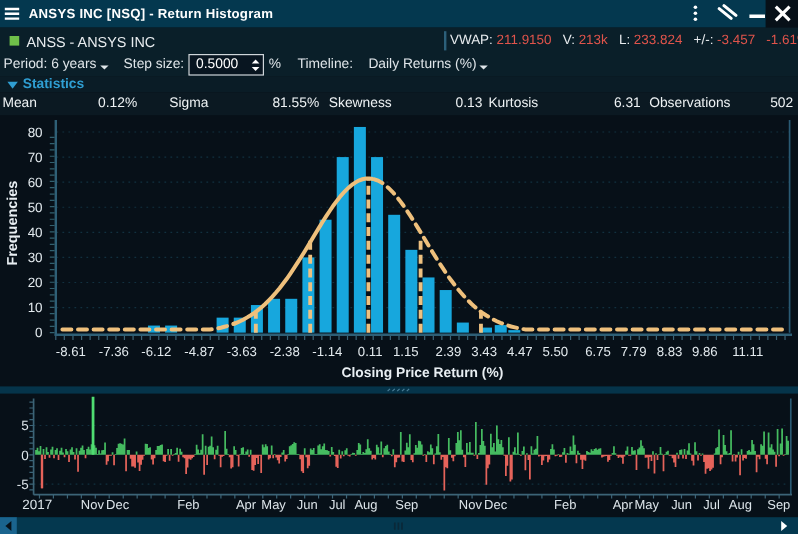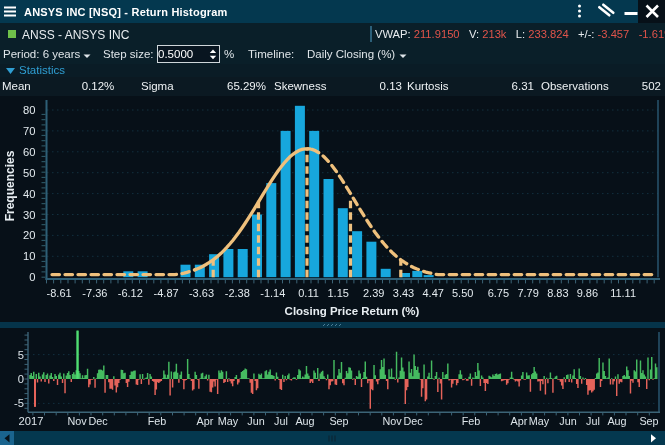--- a/index.html
+++ b/index.html
@@ -28,46 +28,46 @@
   <div class="abs" style="left:375px;top:5px;font-size:11.2px;color:#e8ecef;white-space:nowrap">VWAP: <span style="color:#e0544b">211.9150</span>&nbsp;&nbsp; V: <span style="color:#e0544b">213k</span>&nbsp;&nbsp; L: <span style="color:#e0544b">233.824</span>&nbsp;&nbsp; +/-: <span style="color:#e0544b">-3.457&nbsp;&nbsp; -1.61%</span></div>
 </div>
 
 <div class="abs" style="left:0;top:45px;width:665px;height:19px;background:#0a1f29">
   <div class="abs" style="left:3px;top:3px;font-size:11.5px;color:#dfe5e9">Period: 6 years</div>
   <svg class="abs" style="left:83px;top:9px" width="8" height="5">
       <path d="M0.5 0.5l3.5 3.5 3.5-3.5z" fill="#dfe5e9"></path>
     </svg>
   <div class="abs" style="left:103px;top:3px;font-size:11.5px;color:#dfe5e9">Step size:</div>
   <div class="abs" style="left:157px;top:0;width:63px;height:18px;border:1px solid #cfd6da;background:#081520">
-    <div class="abs" style="left:0;top:2px;width:46px;text-align:left;font-size:11.5px;color:#fff">0.5000</div>
+    <div class="abs" style="left:0;top:2px;width:46px;text-align:center;font-size:11.5px;color:#fff">0.5000</div>
     <svg class="abs" style="left:51px;top:3px" width="8" height="11">
         <path d="M0.8 4l3.2-3.4L7.2 4z" fill="#fff"></path>
         <path d="M0.8 6.8l3.2 3.4 3.2-3.4z" fill="#fff"></path>
       </svg>
   </div>
   <div class="abs" style="left:224px;top:3px;font-size:11.5px;color:#dfe5e9">%</div>
   <div class="abs" style="left:248px;top:3px;font-size:11.5px;color:#dfe5e9">Timeline:</div>
-  <div class="abs" style="left:307px;top:3px;font-size:11.5px;color:#dfe5e9">Daily Closing (%)</div>
+  <div class="abs" style="left:307px;top:3px;font-size:11.5px;color:#dfe5e9">Daily Returns (%)</div>
   <svg class="abs" style="left:399px;top:9px" width="8" height="5">
       <path d="M0.5 0.5l3.5 3.5 3.5-3.5z" fill="#dfe5e9"></path>
     </svg>
 </div>
 
 <div class="abs" style="left:0;top:64px;width:665px;height:13px;background:#0a1c26">
   <svg class="abs" style="left:6px;top:4px" width="9" height="6">
       <path d="M0 0h9l-4.5 6z" fill="#2f9ed2"></path>
     </svg>
-  <div class="abs" style="left:19px;top:0;font-size:11.5px;font-weight:normal;color:#2f9ed2">Statistics</div>
+  <div class="abs" style="left:19px;top:0;font-size:11.5px;font-weight:bold;color:#2f9ed2">Statistics</div>
 </div>
 
 <div class="abs" style="left:0;top:77px;width:665px;height:19px;background:#0b1922;font-size:11.5px;color:#eef2f4">
   <div class="abs" style="left:2px;top:3px">Mean</div>
   <div class="abs" style="left:63px;top:3px;width:70px;text-align:center">0.12%</div>
   <div class="abs" style="left:141px;top:3px">Sigma</div>
-  <div class="abs" style="left:196px;top:3px;width:70px;text-align:right">65.29%</div>
+  <div class="abs" style="left:196px;top:3px;width:70px;text-align:right">81.55%</div>
   <div class="abs" style="left:274px;top:3px">Skewness</div>
   <div class="abs" style="left:332px;top:3px;width:70px;text-align:right">0.13</div>
   <div class="abs" style="left:407px;top:3px">Kurtosis</div>
   <div class="abs" style="left:464px;top:3px;width:70px;text-align:right">6.31</div>
   <div class="abs" style="left:541px;top:3px">Observations</div>
   <div class="abs" style="left:591px;top:3px;width:70px;text-align:right">502</div>
 </div>
 
 <svg width="665" height="228" style="position:absolute;left:0;top:96px">
 <path d="M47 160.3H658" stroke="#12303f" stroke-width="1" stroke-dasharray="1.5 3.5" fill="none"></path>

